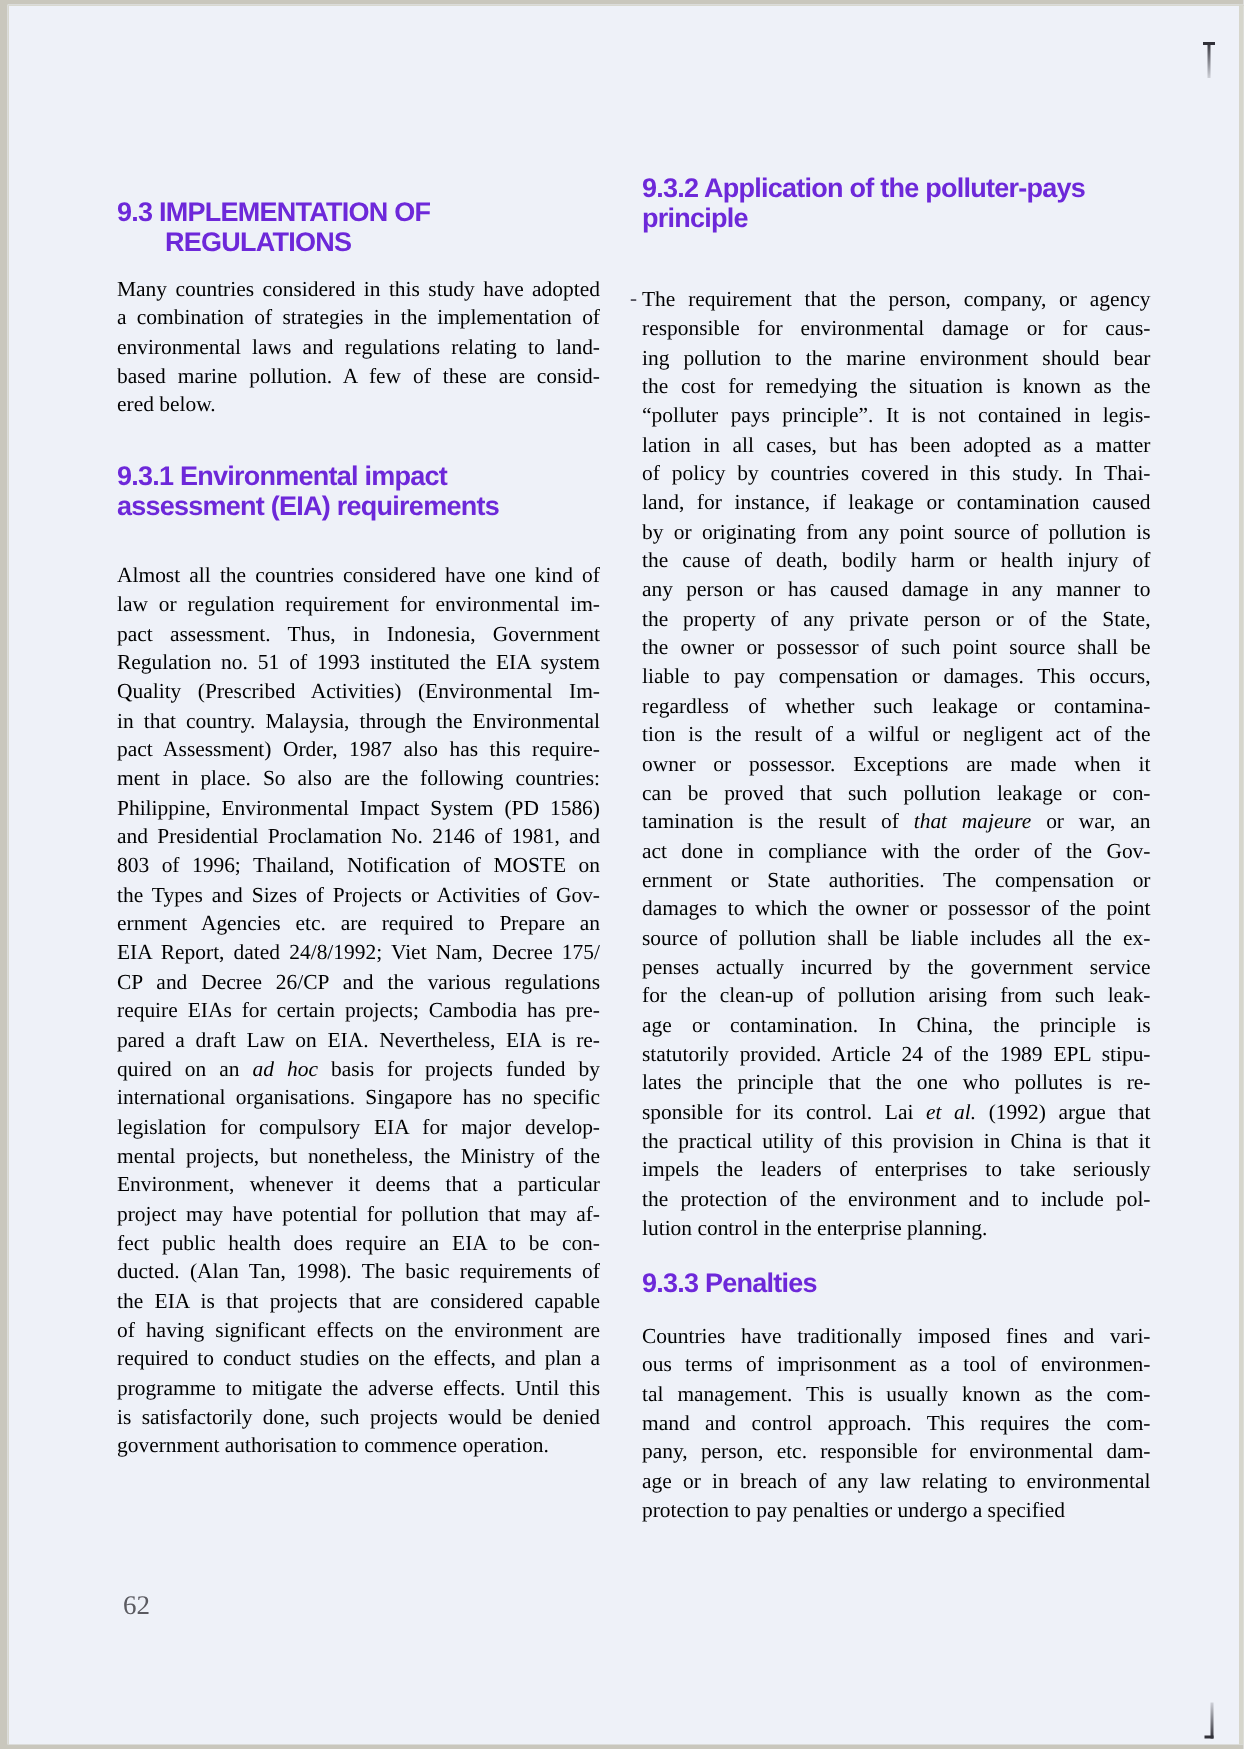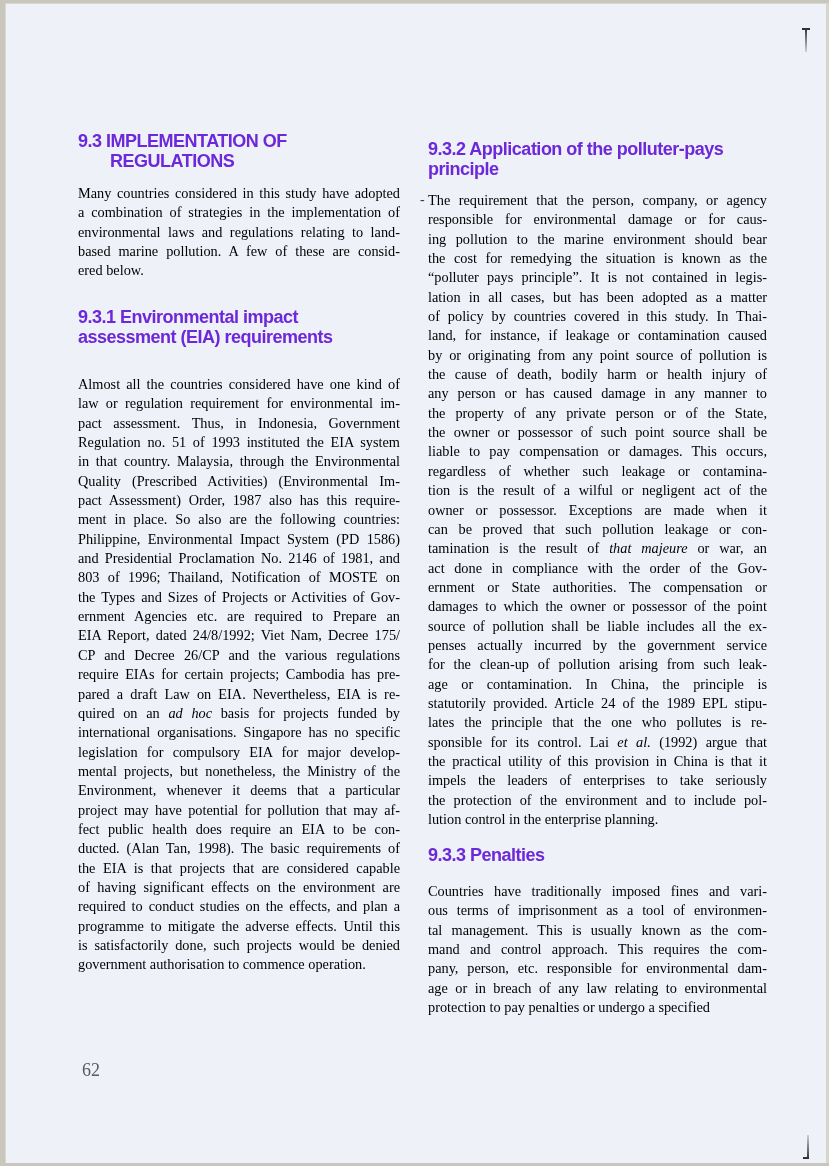--- a/index.html
+++ b/index.html
@@ -147,22 +147,22 @@
     <h2 style="top:304px;">
       <span style="display:block;">9.3.1 Environmental impact</span>
       <span style="display:block;">assessment (EIA) requirements</span>
     </h2>
 
     <div class="para" style="top:372px;">
         <span class="ln">Almost all the countries considered have one kind of</span>
         <span class="ln">law or regulation requirement for environmental im-</span>
         <span class="ln">pact assessment. Thus, in Indonesia, Government</span>
         <span class="ln">Regulation no. 51 of 1993 instituted the EIA system</span>
+        <span class="ln">Quality (Prescribed Activities) (Environmental Im-</span>
         <span class="ln">in that country. Malaysia, through the Environmental</span>
-        <span class="ln">Quality (Prescribed Activities) (Environmental Im-</span>
         <span class="ln">pact Assessment) Order, 1987 also has this require-</span>
         <span class="ln">ment in place. So also are the following countries:</span>
         <span class="ln">Philippine, Environmental Impact System (PD 1586)</span>
         <span class="ln">and Presidential Proclamation No. 2146 of 1981, and</span>
         <span class="ln">803 of 1996; Thailand, Notification of MOSTE on</span>
         <span class="ln">the Types and Sizes of Projects or Activities of Gov-</span>
         <span class="ln">ernment Agencies etc. are required to Prepare an</span>
         <span class="ln">EIA Report, dated 24/8/1992; Viet Nam, Decree 175/</span>
         <span class="ln">CP and Decree 26/CP and the various regulations</span>
         <span class="ln">require EIAs for certain projects; Cambodia has pre-</span>
@@ -178,21 +178,21 @@
         <span class="ln">the EIA is that projects that are considered capable</span>
         <span class="ln">of having significant effects on the environment are</span>
         <span class="ln">required to conduct studies on the effects, and plan a</span>
         <span class="ln">programme to mitigate the adverse effects. Until this</span>
         <span class="ln">is satisfactorily done, such projects would be denied</span>
         <span class="ln last">government authorisation to commence operation.</span>
       </div>
   </div>
 
   <div class="column col-right">
-    <h2 style="top:136px;">
+    <h2 style="top:112px;">
       <span style="display:block;">9.3.2 Application of the polluter-pays</span>
       <span style="display:block;">principle</span>
     </h2>
 
     <div class="para" style="top:188px;">
     <span class="ln">The requirement that the person, company, or agency</span>
         <span class="ln">responsible for environmental damage or for caus-</span>
         <span class="ln">ing pollution to the marine environment should bear</span>
         <span class="ln">the cost for remedying the situation is known as the</span>
         <span class="ln">“polluter pays principle”. It is not contained in legis-</span>

